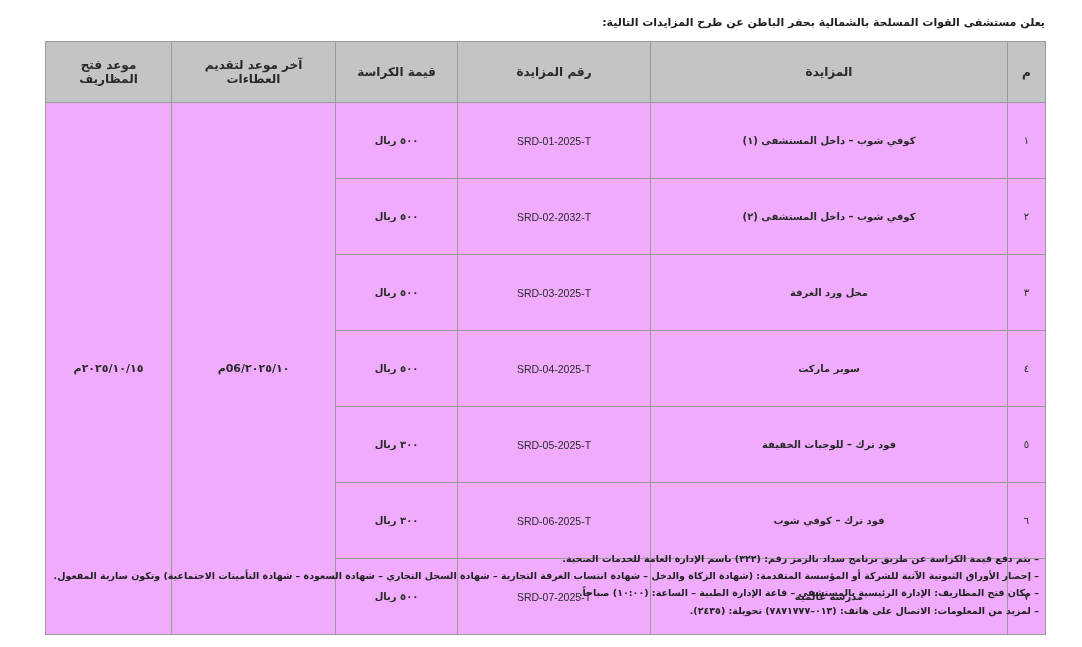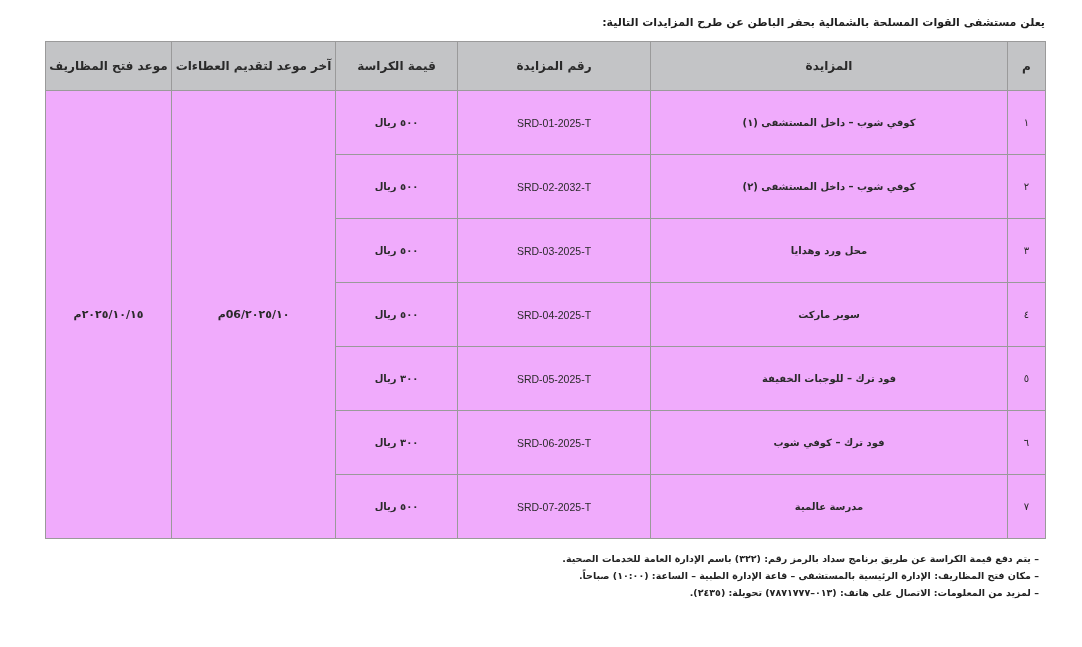--- a/index.html
+++ b/index.html
@@ -32,21 +32,21 @@
       left: 45px;
       width: 1001px;
       border-collapse: collapse;
       direction: rtl;
       table-layout: fixed;
     }
     table.auctions th, table.auctions td {
       border: 1px solid #9a9a9a;
       text-align: center;
       vertical-align: middle;
-      padding: 0;
+      padding: 6px;
     }
     table.auctions th {
       background: #c3c4c6;
       height: 48px;
       font-size: 12px;
       font-weight: bold;
       color: #2a2a2a;
     }
     table.auctions td {
       height: 63px;
@@ -121,21 +121,21 @@
       <td class="date" rowspan="7">٢٠٢٥/١٠/١٥م</td>
     </tr>
     <tr>
       <td class="idx">٢</td>
       <td>كوفي شوب – داخل المستشفى (٢)</td>
       <td class="code">SRD-02-2032-T</td>
       <td>٥٠٠ ريال</td>
     </tr>
     <tr>
       <td class="idx">٣</td>
-      <td>محل ورد وهدايا</td>
+      <td>محل ورد الغرفة</td>
       <td class="code">SRD-03-2025-T</td>
       <td>٥٠٠ ريال</td>
     </tr>
     <tr>
       <td class="idx">٤</td>
       <td>سوبر ماركت</td>
       <td class="code">SRD-04-2025-T</td>
       <td>٥٠٠ ريال</td>
     </tr>
     <tr>
@@ -154,15 +154,16 @@
       <td class="idx">٧</td>
       <td>مدرسة عالمية</td>
       <td class="code">SRD-07-2025-T</td>
       <td>٥٠٠ ريال</td>
     </tr>
   </tbody>
 </table>
 
 <ul class="notes">
   <li>– يتم دفع قيمة الكراسة عن طريق برنامج سداد بالرمز رقم: (٣٢٢) باسم الإدارة العامة للخدمات الصحية.</li>
+  <li>– إحضار الأوراق الثبوتية الآتية للشركة أو المؤسسة المتقدمة: (شهادة الزكاة والدخل – شهادة انتساب الغرفة التجارية – شهادة السجل التجاري – شهادة السعودة – شهادة التأمينات الاجتماعية) وتكون سارية المفعول.</li>
   <li>– مكان فتح المظاريف: الإدارة الرئيسية بالمستشفى – قاعة الإدارة الطبية – الساعة: (١٠:٠٠) صباحاً.</li>
   <li>– لمزيد من المعلومات: الاتصال على هاتف: (٠١٣–٧٨٧١٧٧٧) تحويلة: (٢٤٣٥).</li>
 </ul>
 
 </body></html>

